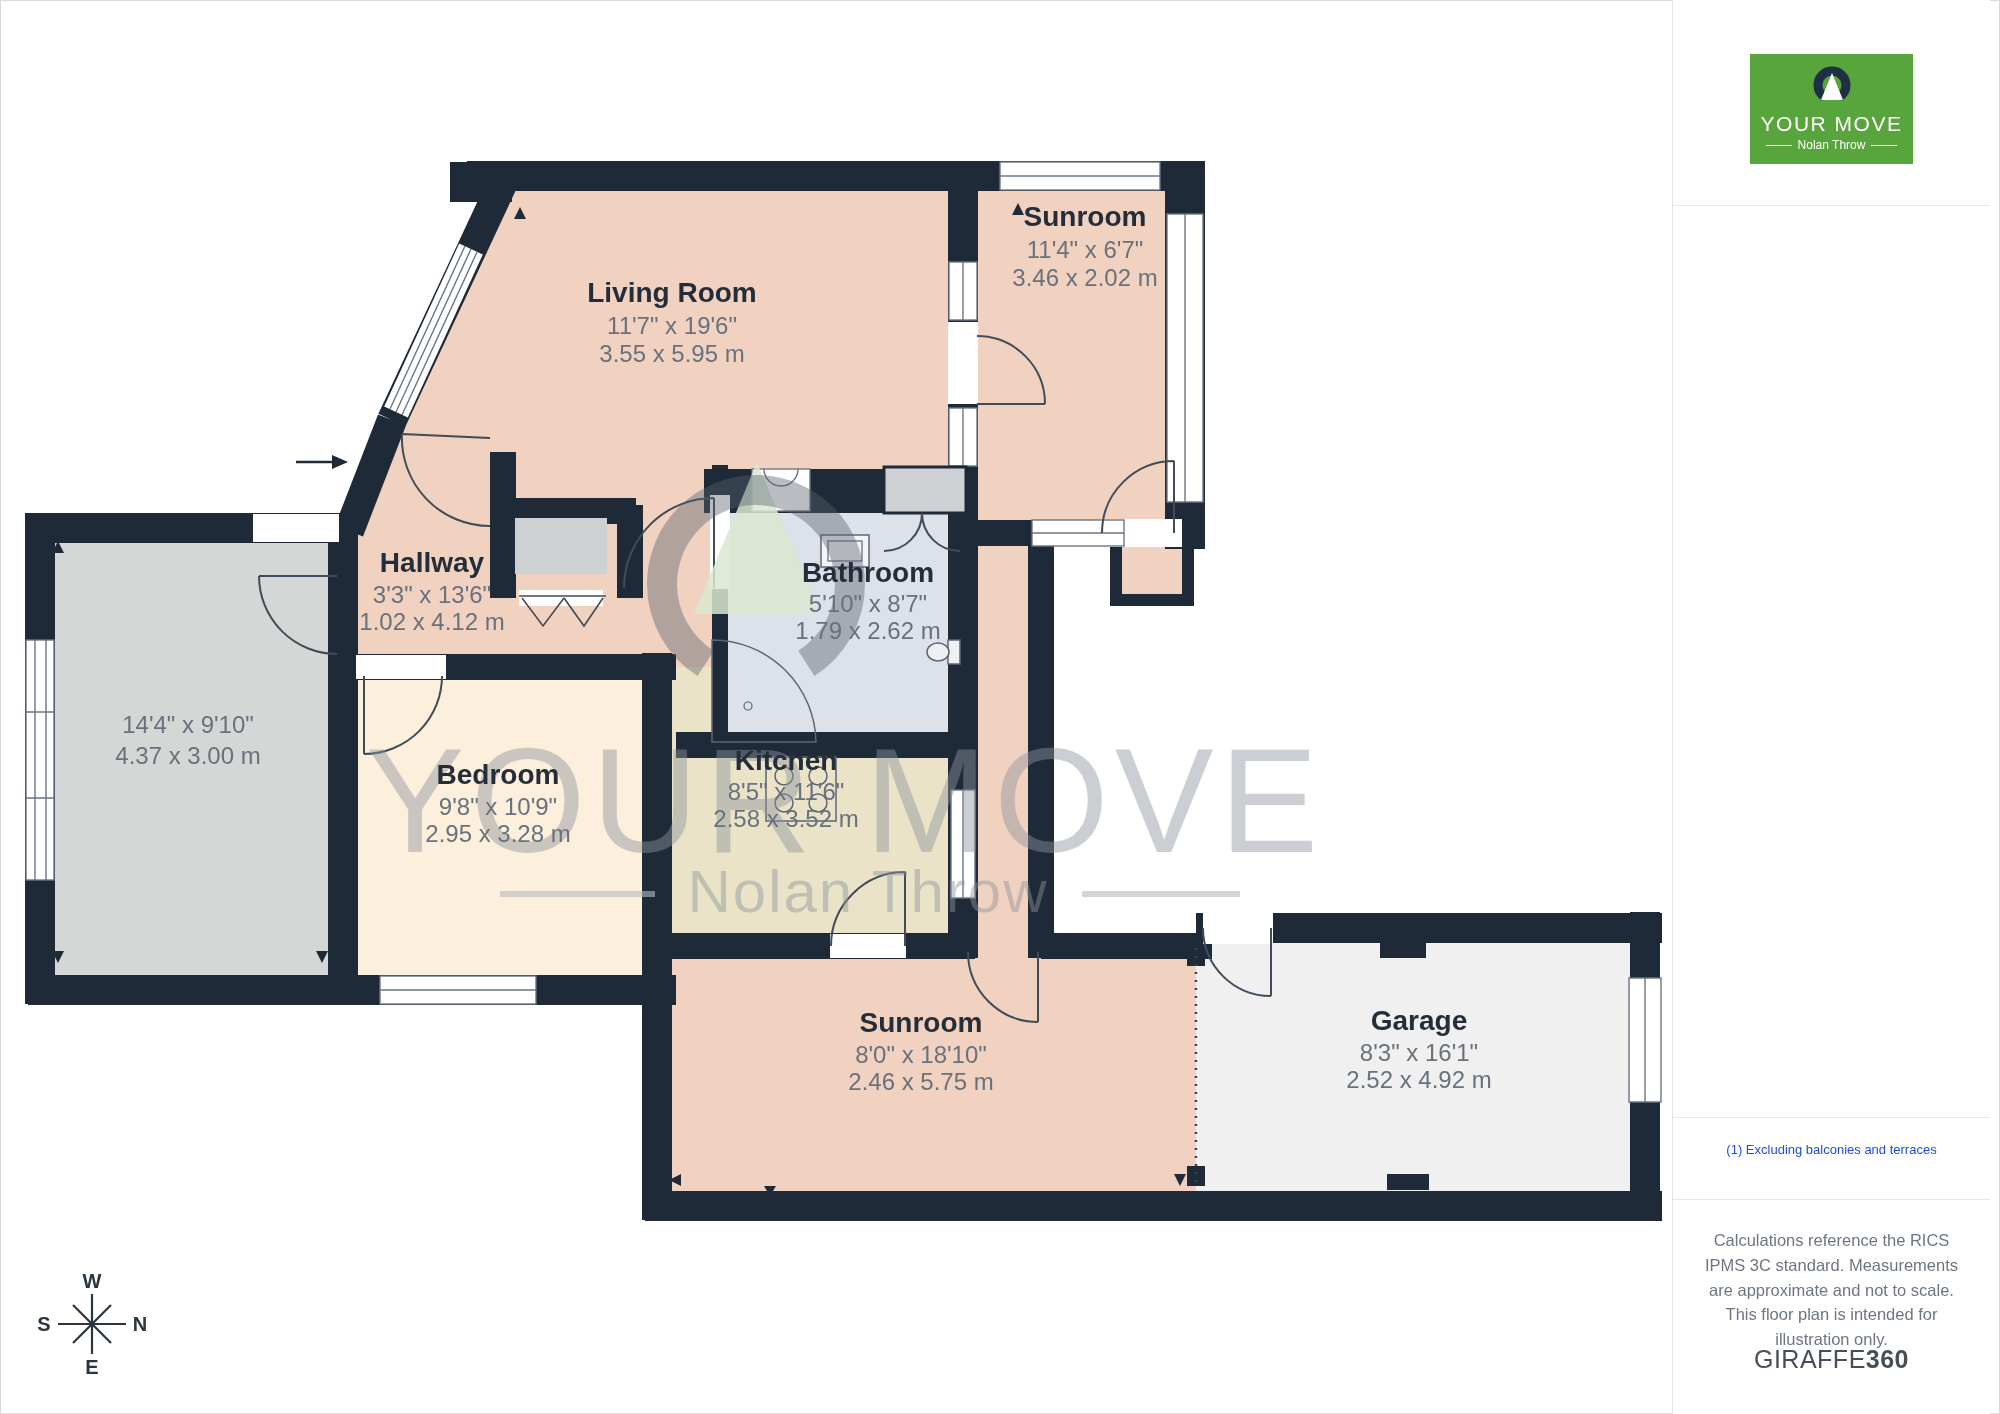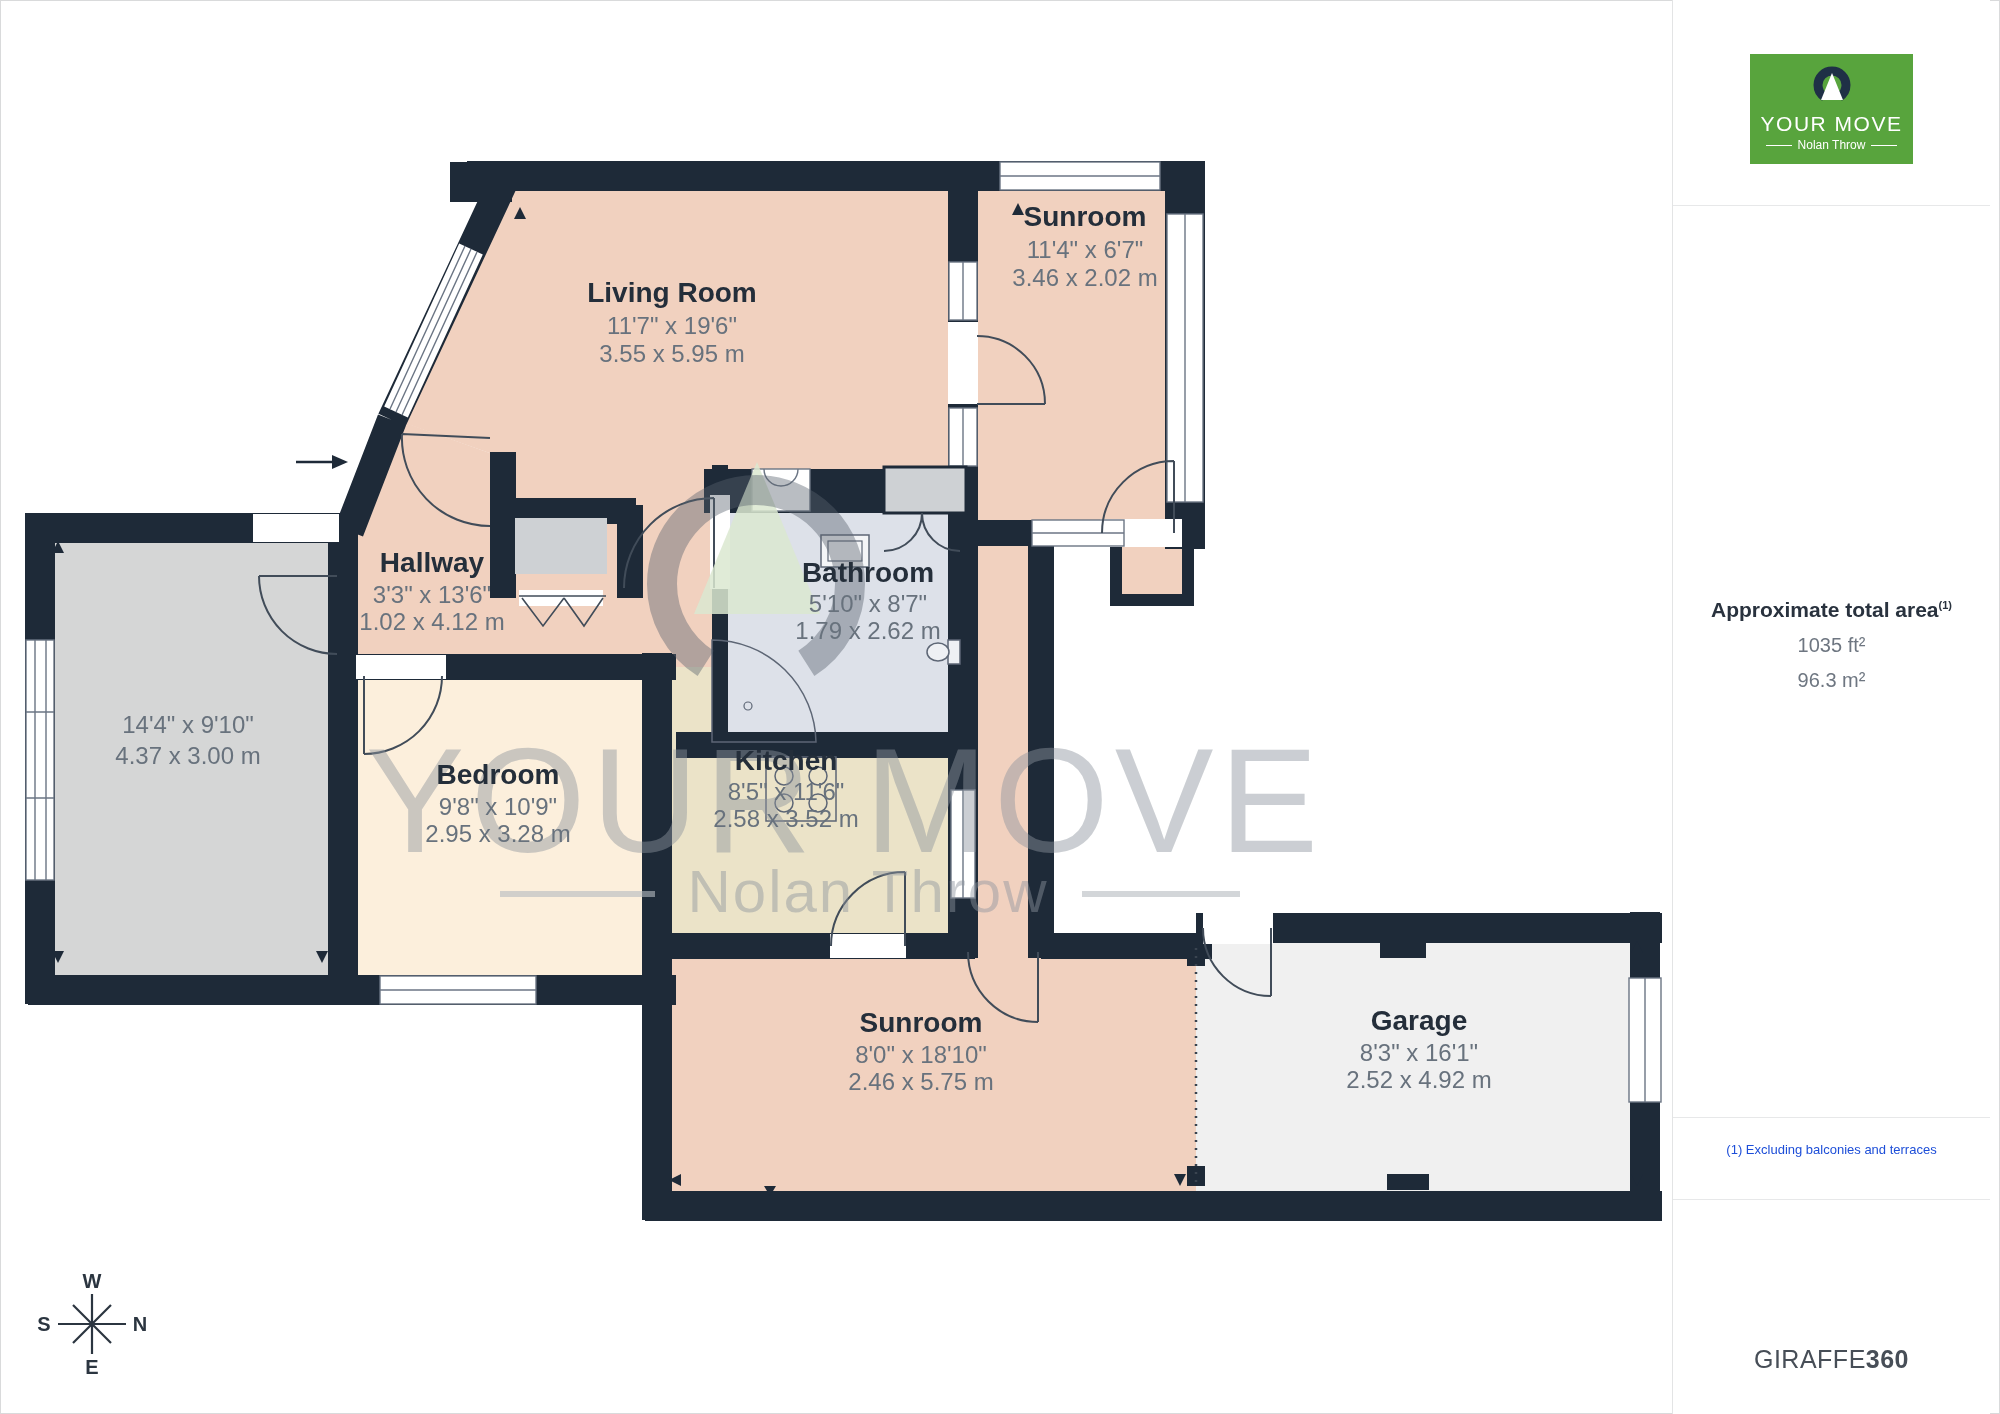--- a/index.html
+++ b/index.html
@@ -227,23 +227,19 @@
     <svg width="46" height="42" viewBox="0 0 46 42">
       <circle cx="23" cy="19" r="14" fill="none" stroke="#1f3046" stroke-width="9" pathLength="100" stroke-dasharray="16 18 66"></circle>
       <polygon points="23,7 12,34 34,34" fill="#ffffff"></polygon>
     </svg>
     <div class="logo-brand">YOUR MOVE</div>
     <div class="logo-sub">
         <span>Nolan Throw</span>
       </div>
   </div>
 
-  <div class="area-block">
-    <div class="area-heading"><span>Approximate total area</span><sup>(1)</sup></div>
-    <div class="area-val">1035 ft²</div>
-    <div class="area-val">96.3 m²</div>
-  </div>
 
   <div class="footnote">(1) Excluding balconies and terraces</div>
 
+  <div class="disclaimer">Calculations reference the RICS IPMS 3C standard. Measurements are approximate and not to scale. This floor plan is intended for illustration only.</div>
 
   <div class="credit"><span>GIRAFFE</span><b>360</b></div>
 </div>
 
 </body></html>

